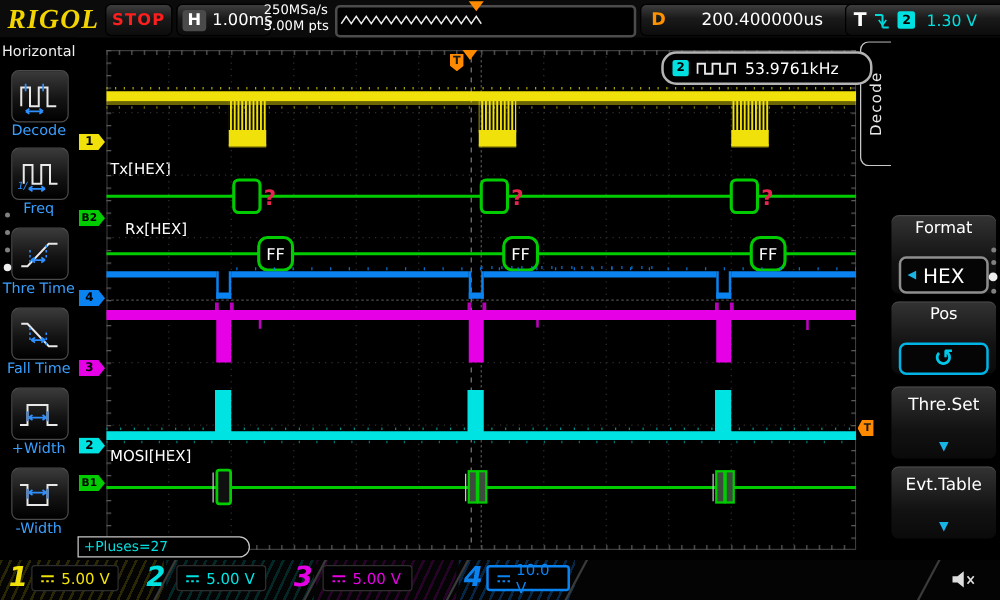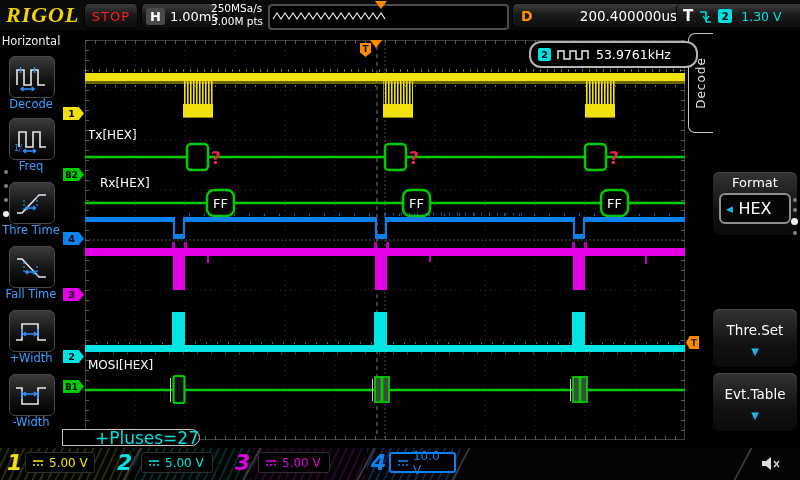--- a/index.html
+++ b/index.html
@@ -6,31 +6,31 @@
   #screen{position:relative;width:800px;height:480px;background:#000;overflow:hidden;
           font-family:"DejaVu Sans",sans-serif;-webkit-font-smoothing:antialiased;}
   .abs{position:absolute;}
   
   #topbar{left:0;top:0;width:800px;height:30px;background:#0b0b0b;}
   .chip{background:linear-gradient(180deg,#3d3d3d 0%,#1a1a1a 45%,#0c0c0c 100%);
         border:1px solid #000;border-radius:5px;display:flex;align-items:center;}
   #logo{left:6px;top:2px;font-family:"Liberation Serif",serif;font-weight:bold;font-style:italic;
         font-size:22px;color:#f2d400;letter-spacing:1px;}
   #stop-chip{left:84px;top:3px;width:52px;height:24px;justify-content:center;}
-  #stop-chip span{color:#ff1e1e;font-weight:normal;font-size:13px;letter-spacing:1px;}
+  #stop-chip span{color:#ff1e1e;font-weight:bold;font-size:13px;letter-spacing:1px;}
   #h-chip{left:141px;top:3px;width:66px;height:24px;padding:0 4px;gap:5px;}
   #h-chip .hbadge{background:#4a4a4a;color:#fff;font-weight:bold;font-size:13px;border-radius:3px;padding:0 4px;line-height:17px;}
   #h-chip .hval{color:#fff;font-size:13px;}
   #acq{left:211px;top:2px;color:#fff;font-size:10.5px;line-height:13px;}
   #preview{left:268px;top:4px;width:237px;height:22px;background:#000;border:2px solid #4c4c4c;border-radius:4px;}
   #preview-trig{left:375px;top:1px;width:0;height:0;border-left:6px solid transparent;
         border-right:6px solid transparent;border-top:8px solid #ff8a00;}
   #d-chip{left:512px;top:3px;width:156px;height:24px;padding:0 8px;gap:10px;}
   #d-chip .dbadge{color:#ff9000;font-weight:bold;font-size:14px;}
-  #d-chip .dval{color:#fff;font-size:13.5px;flex:1;text-align:right;}
+  #d-chip .dval{color:#fff;font-size:13.5px;flex:1;text-align:center;}
   #t-chip{left:676px;top:3px;width:118px;height:24px;padding:0 6px;gap:5px;}
   #t-chip .tbadge{color:#fff;font-weight:bold;font-size:15px;}
   #t-chip .tsrc{background:#00e0e0;color:#000;font-weight:bold;font-size:10px;border-radius:2px;
         width:14px;height:14px;display:flex;align-items:center;justify-content:center;}
   #t-chip .tlev{color:#00e0e0;font-size:12.5px;margin-left:4px;}
   
   #lsb{left:0;top:30px;width:62px;height:418px;background:#000;}
   #lsb-title{left:0;top:34px;width:62px;text-align:center;color:#eee;font-size:11.5px;}
   .fkey{left:9px;width:44px;height:40px;border-radius:6px;border:1px solid #4a4a4a;
         background:linear-gradient(180deg,#3a3a3a 0%,#141414 55%,#000 100%);
@@ -51,28 +51,28 @@
   #freqbox .fval{color:#fff;font-size:12.5px;}
   #trig-shield{left:360px;top:43px;width:11px;height:14px;background:#ff8a00;color:#1a1a1a;
         font-weight:bold;font-size:9px;text-align:center;line-height:12px;
         clip-path:polygon(0 0,100% 0,100% 68%,50% 100%,0 68%);z-index:6;}
   #trig-tri{left:370px;top:40px;width:0;height:0;border-left:6px solid transparent;
         border-right:6px solid transparent;border-top:8px solid #ff8a00;z-index:6;}
   #trig-right{left:686px;top:336px;width:13px;height:13px;background:#ff8a00;color:#1a1a1a;
         font-weight:bold;font-size:8.5px;display:flex;align-items:center;justify-content:center;
         padding-left:3px;box-sizing:border-box;clip-path:polygon(28% 0,100% 0,100% 100%,28% 100%,0 50%);z-index:6;}
   #pulsebox{left:62px;top:429px;width:138px;height:17px;background:#000;border:1px solid #c8c8c8;
-        border-radius:0 9px 9px 0;color:#00e0e0;font-size:17px;line-height:16px;padding-left:4px;
-        box-sizing:border-box;z-index:6;text-align:right;}
+        border-radius:0 9px 9px 0;color:#00e0e0;font-size:11px;line-height:16px;padding-left:4px;
+        box-sizing:border-box;z-index:6;}
   
   #decode-tab{left:688px;top:33px;width:24px;height:98px;background:#000;border:1.5px solid #c8c8c8;
         border-right:none;border-radius:7px 0 0 7px;display:flex;align-items:center;justify-content:center;}
   #decode-tab span{transform:rotate(-90deg);white-space:nowrap;color:#e8e8e8;font-size:12px;letter-spacing:1px;}
   .rmenu{left:712px;width:84px;border-radius:7px;background:linear-gradient(180deg,#333 0%,#121212 60%,#0a0a0a 100%);
-        border:1px solid #000;box-shadow:inset 0 1px 0 #4a4a4a;display:flex;flex-direction:column;align-items:center;}
+        border:1px solid #000;box-shadow:inset 0 1px 0 #4a4a4a;display:flex;flex-direction:column;align-items:center;gap:12px;}
   .rmenu .mlabel{color:#fff;font-size:13px;line-height:21px;}
   .valbox{width:72px;height:31px;border:2px solid #8e8e8e;border-radius:6px;background:#050505;
         display:flex;align-items:center;box-sizing:border-box;}
   .valbox .larrow{color:#18b4e6;font-size:9px;margin-left:5px;}
   .valbox .vtext{flex:1;text-align:center;color:#fff;font-size:16px;margin-right:12px;}
   #pos-valbox{border-color:#00b4e6;justify-content:center;}
   #pos-valbox .rot{color:#00c8e8;font-size:19px;font-weight:bold;}
   .downarr{color:#18b4e6;font-size:10px;margin-top:5px;}
   .rdots{left:791px;display:flex;flex-direction:column;align-items:center;gap:6px;}
   
@@ -353,20 +353,26 @@
   </div>
 
   <div class="abs rmenu" style="top:171px;height:63px">
     <div class="mlabel">Format</div>
     <div class="valbox">
       <span class="larrow">◀</span>
       <span class="vtext">HEX</span>
     </div>
   </div>
 
+  <div class="abs rmenu" style="top:240px;height:58px">
+    <div class="mlabel">Pos</div>
+    <div class="valbox" id="pos-valbox">
+      <span class="rot">↺</span>
+    </div>
+  </div>
 
   <div class="abs rmenu" style="top:308px;height:58px;justify-content:center">
     <div class="mlabel" style="font-size:13.5px">Thre.Set</div>
     <div class="downarr">▼</div>
   </div>
 
   <div class="abs rmenu" style="top:372px;height:58px;justify-content:center">
     <div class="mlabel" style="font-size:13.5px">Evt.Table</div>
     <div class="downarr">▼</div>
   </div>

